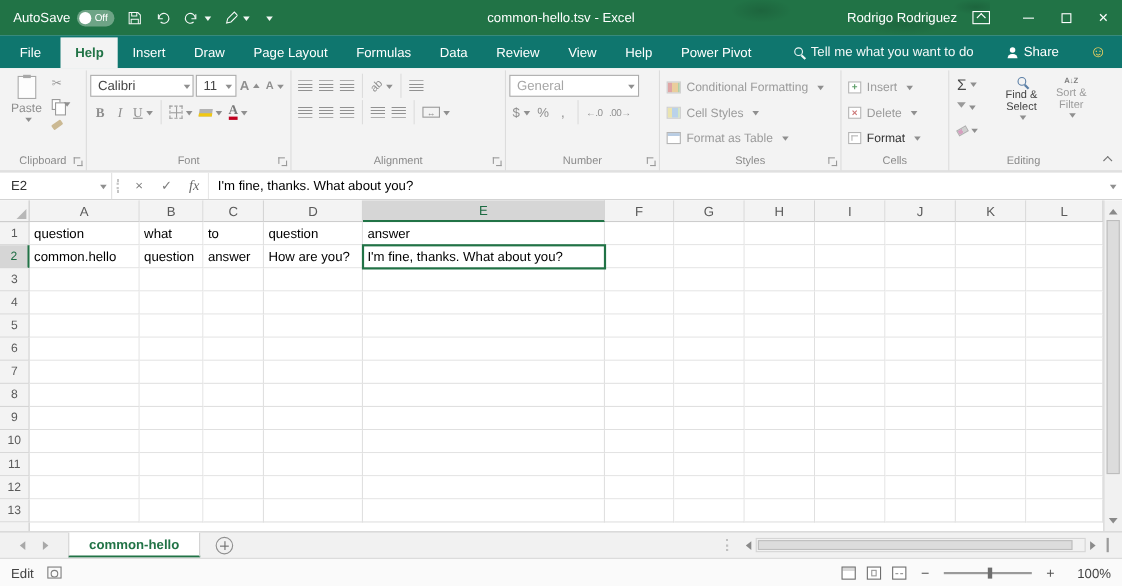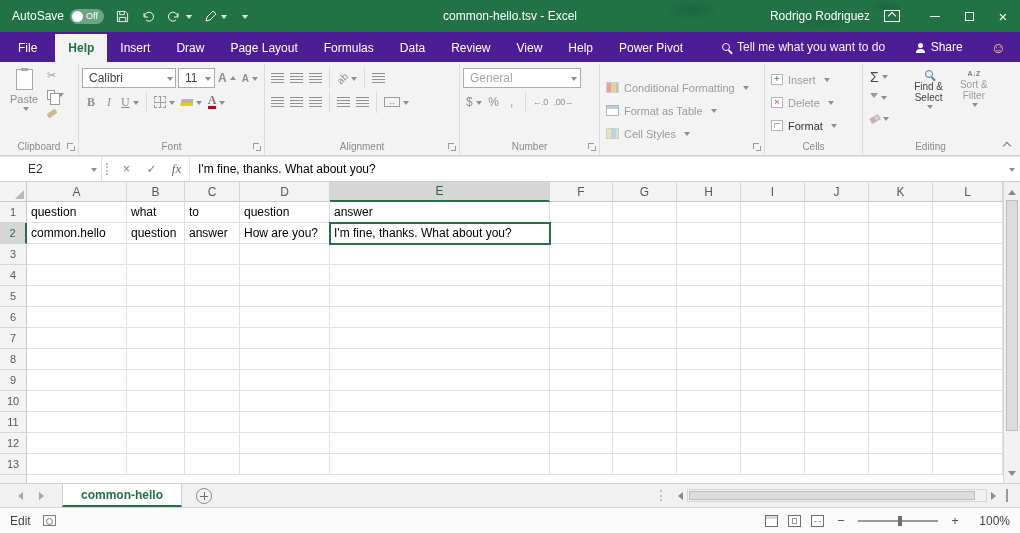--- a/index.html
+++ b/index.html
@@ -23,21 +23,21 @@
   .tb-right { margin-left:auto; display:flex; align-items:center; z-index:1; }
   .user-name { font-size:12px; margin-right:14px; }
   .ribbon-opts { width:16px; height:12px; border:1px solid #fff; margin-right:18px; position:relative; }
   .ribbon-opts::after { content:""; position:absolute; left:4px; top:2px; width:5px; height:5px; border-left:1px solid #fff; border-top:1px solid #fff; transform:rotate(45deg); }
   .win-btn { width:34px; height:32px; display:flex; align-items:center; justify-content:center; }
   .min-ic { width:10px; height:1px; background:#fff; }
   .max-ic { width:9px; height:9px; border:1px solid #fff; }
   .close-glyph { font-size:15px; line-height:1; }
 
   
-  .tabrow { flex:0 0 30px; background:#4c1d95; display:flex; align-items:flex-end; color:#fff; }
+  .tabrow { flex:0 0 30px; background:#0f766e; display:flex; align-items:flex-end; color:#fff; }
   .tabs { display:flex; align-items:flex-end; }
   .rtab { padding:7px 13px 7px; font-size:12px; white-space:nowrap; }
   .rtab.file { padding:7px 18px; }
   .rtab.selected { background:#f3f3f3; color:#217346; font-weight:bold; }
   .tellme { margin-left:26px; display:flex; align-items:center; gap:7px; padding-bottom:8px; font-size:12px; opacity:.95; }
   .lens { width:8px; height:8px; border:1.5px solid currentColor; border-radius:50%; position:relative; display:inline-block; }
   .lens::after { content:""; position:absolute; width:5px; height:1.5px; background:currentColor; transform:rotate(45deg); right:-4px; bottom:-2px; }
   .share-btn { margin-left:auto; display:flex; align-items:center; gap:6px; padding:0 14px 8px; font-size:12px; }
   .person-ic { width:9px; height:9px; position:relative; }
   .person-ic::before { content:""; position:absolute; left:2px; top:0; width:5px; height:5px; border-radius:50%; background:#fff; }
@@ -127,21 +127,21 @@
   .clear-ic { width:10px; height:6px; background:linear-gradient(90deg,#d6a0c0 0 4px,#cfcfcf 4px); transform:rotate(-30deg); border:1px solid #b0b0b0; }
   .tall-btn { width:44px; display:flex; flex-direction:column; align-items:center; padding-top:4px; font-size:10px; line-height:11px; text-align:center; color:#9b9b9b; }
   .tall-btn.en { color:#444; }
   .az-ic { font-size:7px; line-height:7px; color:#7d7d7d; font-weight:bold; margin-bottom:2px; }
   .lens.blue { color:#5b7fa6; margin-bottom:3px; }
   .ribbon-collapse { position:absolute; right:9px; bottom:7px; width:7px; height:7px; }
   .ribbon-collapse::before { content:""; position:absolute; left:0; top:2px; width:5px; height:5px; border-left:1.5px solid #777; border-top:1.5px solid #777; transform:rotate(45deg); }
 
   
   .formulabar { flex:0 0 26px; background:#fff; border-top:1px solid #e3e3e3; border-bottom:1px solid #cfcfcf; display:flex; align-items:stretch; }
-  .namebox { width:102px; display:flex; align-items:center; padding:0 4px 0 28px; border-right:1px solid #e0e0e0; }
+  .namebox { width:102px; display:flex; align-items:center; padding:0 4px 0 10px; border-right:1px solid #e0e0e0; }
   .nb-text { flex:1; color:#333; }
   .fb-grip { width:4px; border-left:2px dotted #c4c4c4; margin:6px 4px; }
   .fb-btn { width:25px; display:flex; align-items:center; justify-content:center; color:#7d7d7d; font-size:12px; }
   .fx-t { font-style:italic; font-family:"Liberation Serif",serif; color:#666; font-size:13px; }
   .fb-input { flex:1; display:flex; align-items:center; padding-left:8px; color:#000; border-left:1px solid #e8e8e8; }
   .fb-expand { width:20px; display:flex; align-items:center; justify-content:center; }
 
   
   .grid-wrap { flex:1; display:flex; background:#fff; overflow:hidden; }
   .grid-main { flex:1; overflow:hidden; }
@@ -434,30 +434,31 @@
     </div>
 
     <div class="group g-styles">
       <div class="group-body styles-body">
         <div class="style-btn">
             <span class="cf-ic"></span>
             <span>Conditional Formatting</span>
             <span class="car"></span>
           </div>
         <div class="style-btn">
+            <span class="cs-ic"></span>
+            <span>Cell Styles</span>
+            <span class="car"></span>
+          </div>
+        <div class="style-btn">
             <span class="ft-ic"></span>
             <span>Format as Table</span>
             <span class="car"></span>
           </div>
-        <div class="style-btn">
-            <span class="cs-ic"></span>
-            <span>Cell Styles</span>
-            <span class="car"></span>
-          </div>
-      </div>
+      </div>
+      <div class="group-label">Styles</div>
       <span class="launcher"></span>
     </div>
 
     <div class="group g-cells">
       <div class="group-body styles-body">
         <div class="style-btn">
             <span class="cell-ic ins"></span>
             <span>Insert</span>
             <span class="car"></span>
           </div>

